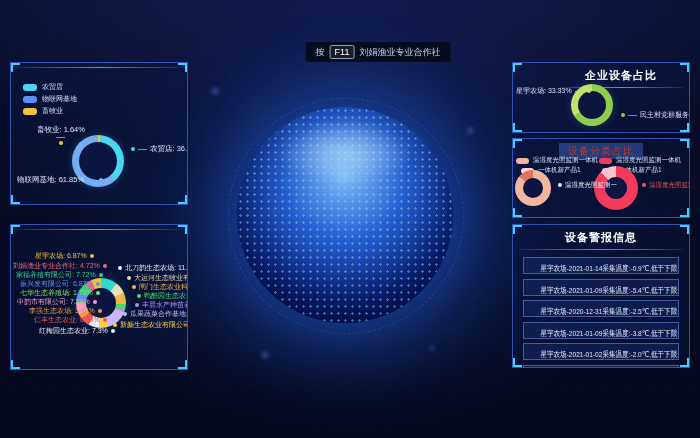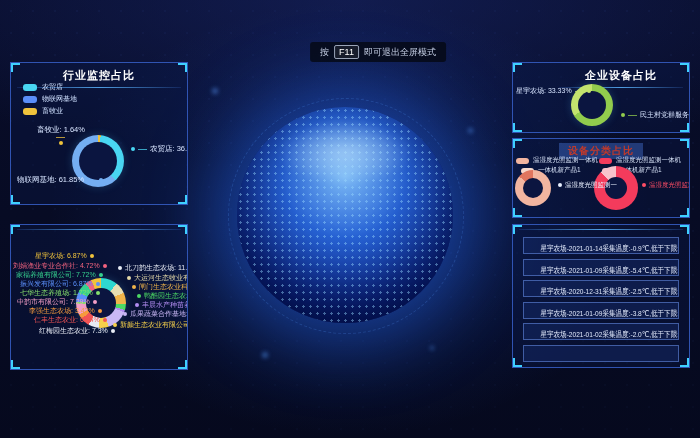--- a/index.html
+++ b/index.html
@@ -94,21 +94,21 @@
   .ll7{left:18px;top:82px;}.ll8{left:23px;top:91px;}.ll9{left:28px;top:102px;}
   .rl1{left:107px;top:39px;}.rl2{left:116px;top:49px;}.rl3{left:121px;top:58px;}
   .rl4{left:126px;top:67px;}.rl5{left:124px;top:76px;}.rl6{left:112px;top:85px;}
   .rl7{left:102px;top:96px;}
   
   .ql1{left:3px;top:24px;}
   .ql2{left:108px;top:48px;}
 
   
   .ptitle-box{position:absolute;left:50%;transform:translateX(-50%);top:4px;
-    background:rgba(80,130,235,.38);color:#c0392b;font-size:10px;font-weight:bold;
+    background:rgba(80,130,235,.38);color:#c0392b;font-size:10px;font-weight:normal;
     padding:1px 9px;letter-spacing:1px;white-space:nowrap;}
   .dlg{position:absolute;display:flex;align-items:center;gap:4px;height:9px;}
   .dlg .sw{width:13px;height:6px;}
   .dlg span{font-size:6.5px;color:#d5e0f5;white-space:nowrap;}
   .dl1{left:3px;top:17px;}.dl2{left:8px;top:27px;}
   .dr1{left:86px;top:17px;}.dr2{left:89px;top:27px;}
   .co1{left:45px;top:42px;}
   .co2{left:129px;top:42px;}
   .p4 .clabel{font-size:6.5px;}
 
@@ -132,29 +132,28 @@
 
   <div class="globe-ring"></div>
   <div class="globe">
     <div class="globe-dots"></div>
     <div class="globe-hl"></div>
   </div>
 
   <div class="tooltip">
     <span>按</span>
     <span class="key">F11</span>
-    <span>即可退出全屏模式</span>
+    <span>刘娟渔业专业合作社</span>
   </div>
 
   <section class="panel p1">
     <i class="cr tl"></i>
       <i class="cr tr"></i>
       <i class="cr bl"></i>
       <i class="cr br"></i>
-    <div class="ptitle">行业监控占比</div>
     <div class="tline"></div>
     <div class="legend">
       <div class="lg-row">
           <i class="sw" style="background: rgb(73, 214, 242);"></i>
           <span>农贸店</span>
         </div>
       <div class="lg-row">
           <i class="sw" style="background: rgb(91, 143, 249);"></i>
           <span>物联网基地</span>
         </div>
@@ -311,20 +310,21 @@
         <i class="pd"></i>
         <span>温湿度光照监测一</span>
       </div>
   </section>
 
   <section class="panel p5">
     <i class="cr tl"></i>
       <i class="cr tr"></i>
       <i class="cr bl"></i>
       <i class="cr br"></i>
+    <div class="ptitle">设备警报信息</div>
     <div class="tline"></div>
     <div class="alist">
       <div class="arow"><span>星宇农场-2021-01-14采集温度:-0.9℃,低于下限:0℃</span></div>
       <div class="arow"><span>星宇农场-2021-01-09采集温度:-5.4℃,低于下限:0℃</span></div>
       <div class="arow"><span>星宇农场-2020-12-31采集温度:-2.5℃,低于下限:0℃</span></div>
       <div class="arow"><span>星宇农场-2021-01-09采集温度:-3.8℃,低于下限:0℃</span></div>
       <div class="arow"><span>星宇农场-2021-01-02采集温度:-2.0℃,低于下限:0℃</span></div>
       <div class="arow"></div>
     </div>
   </section>

